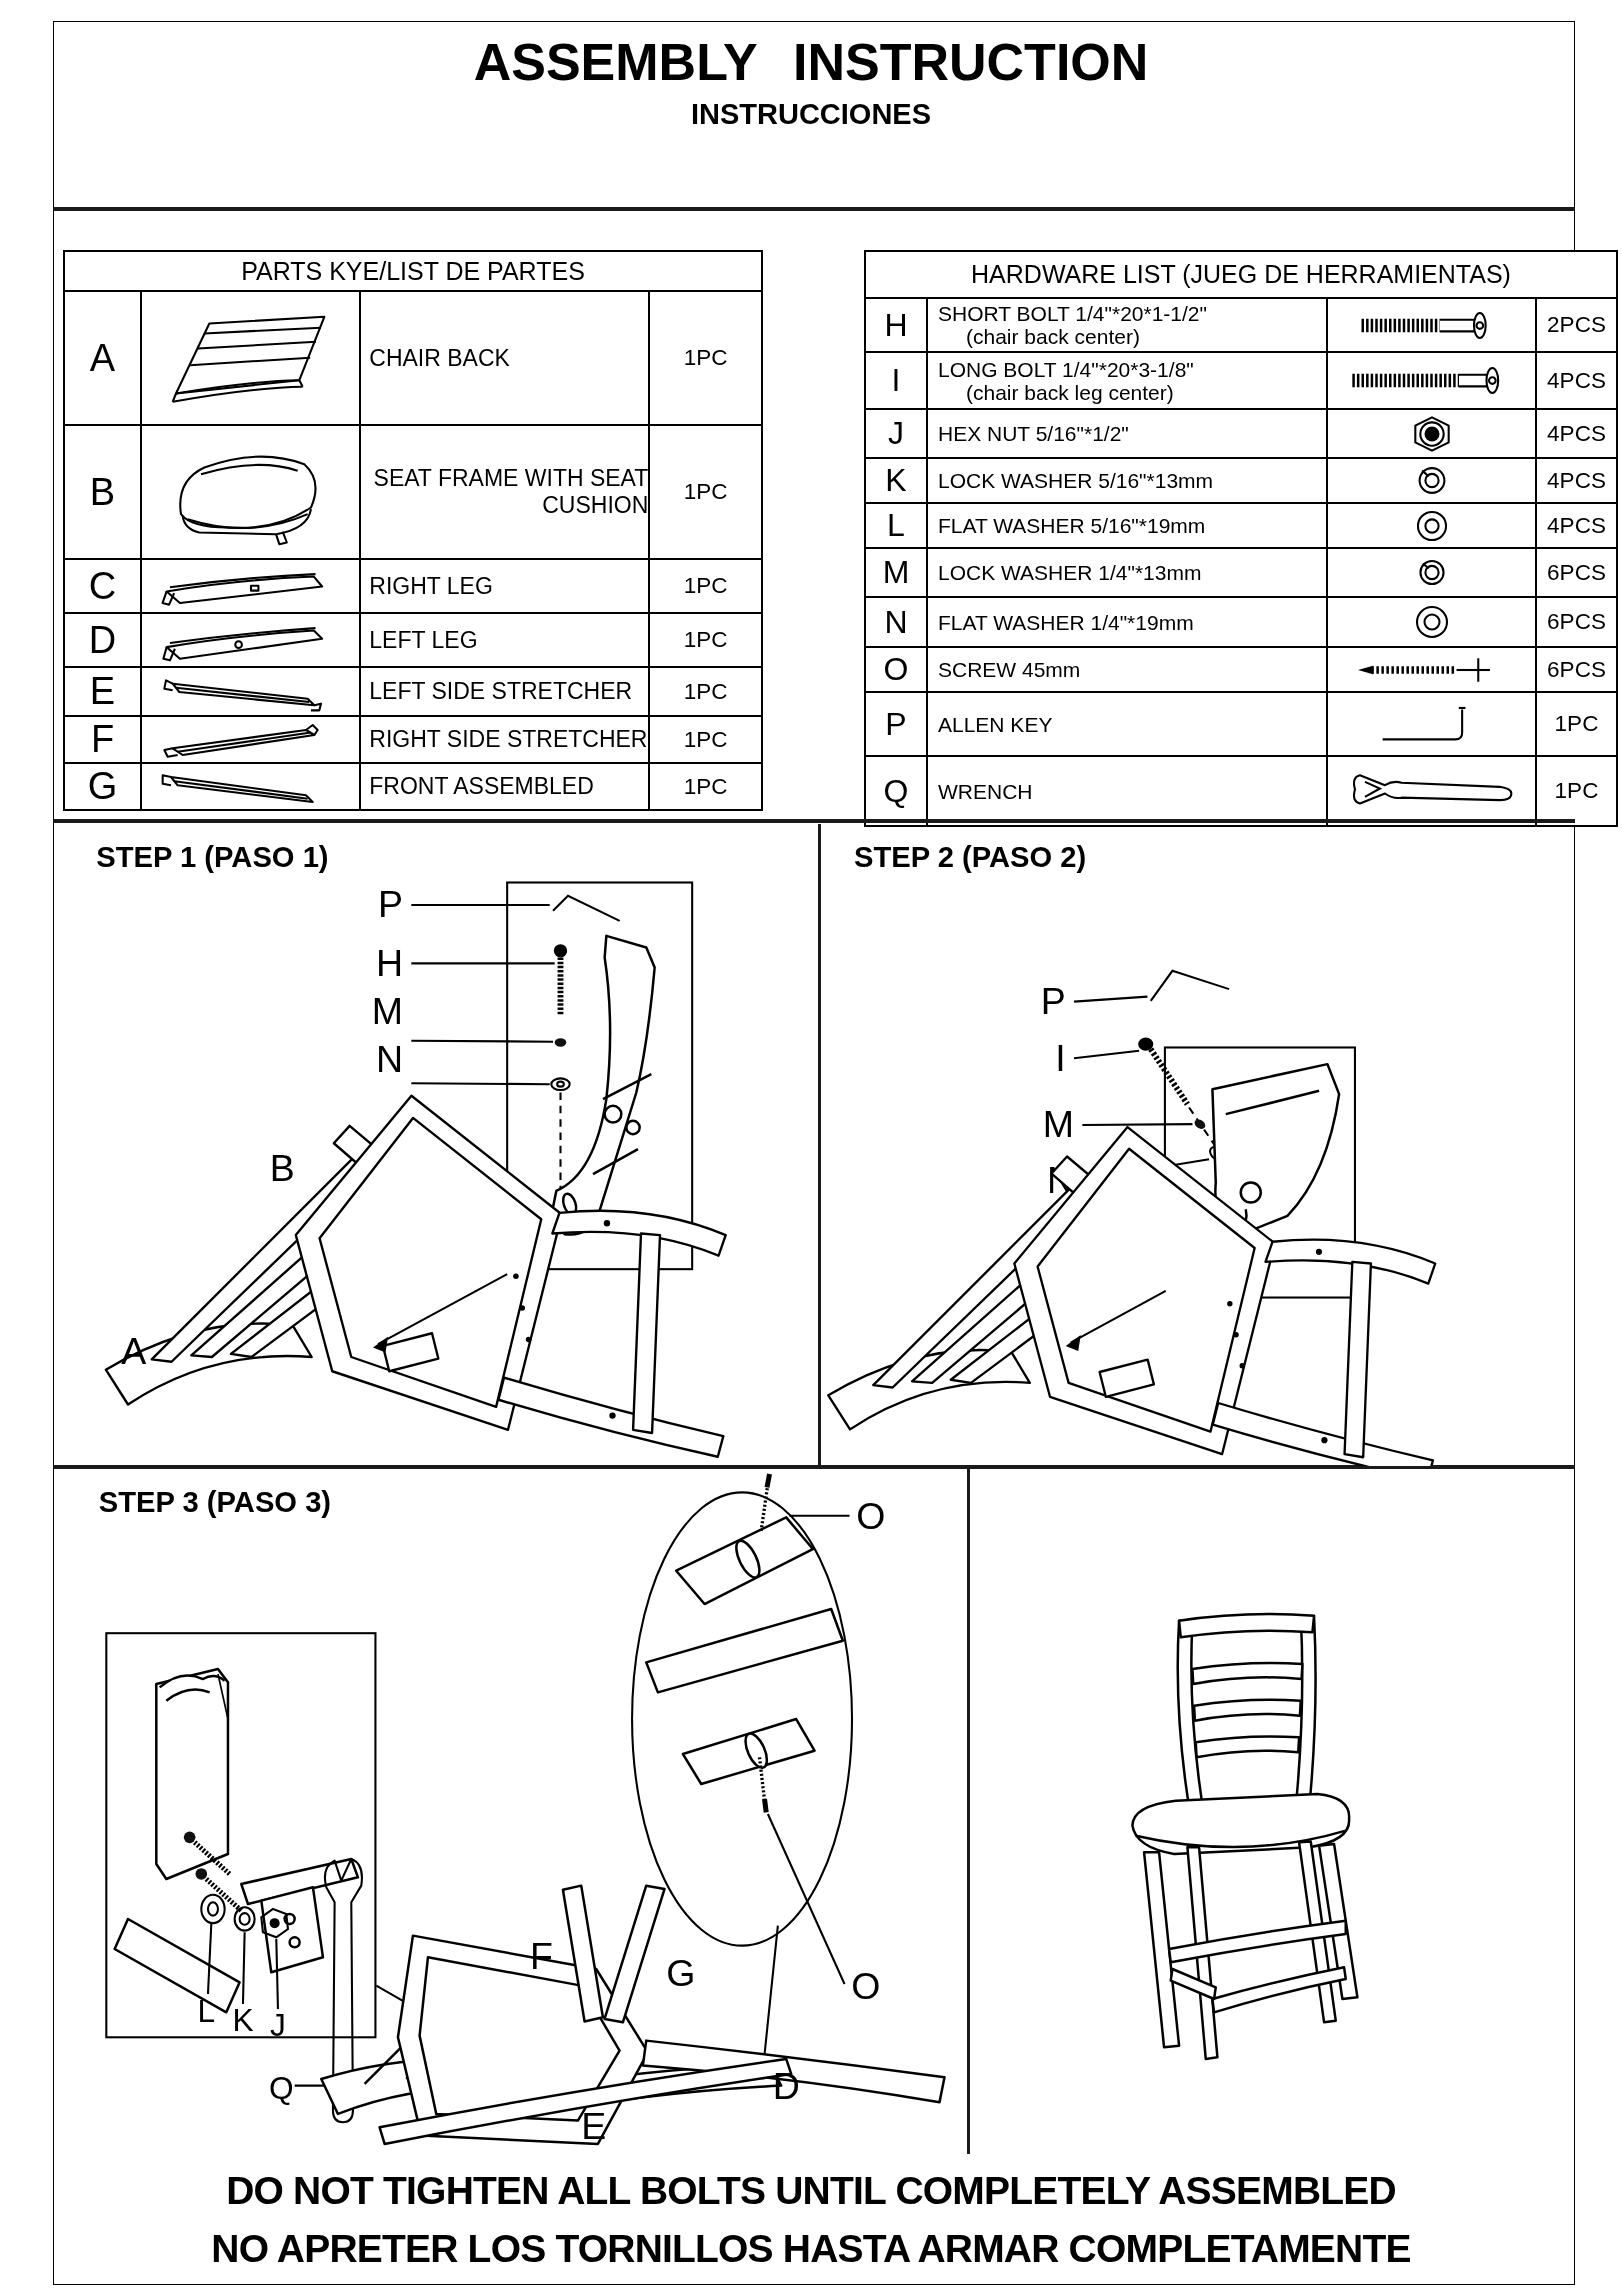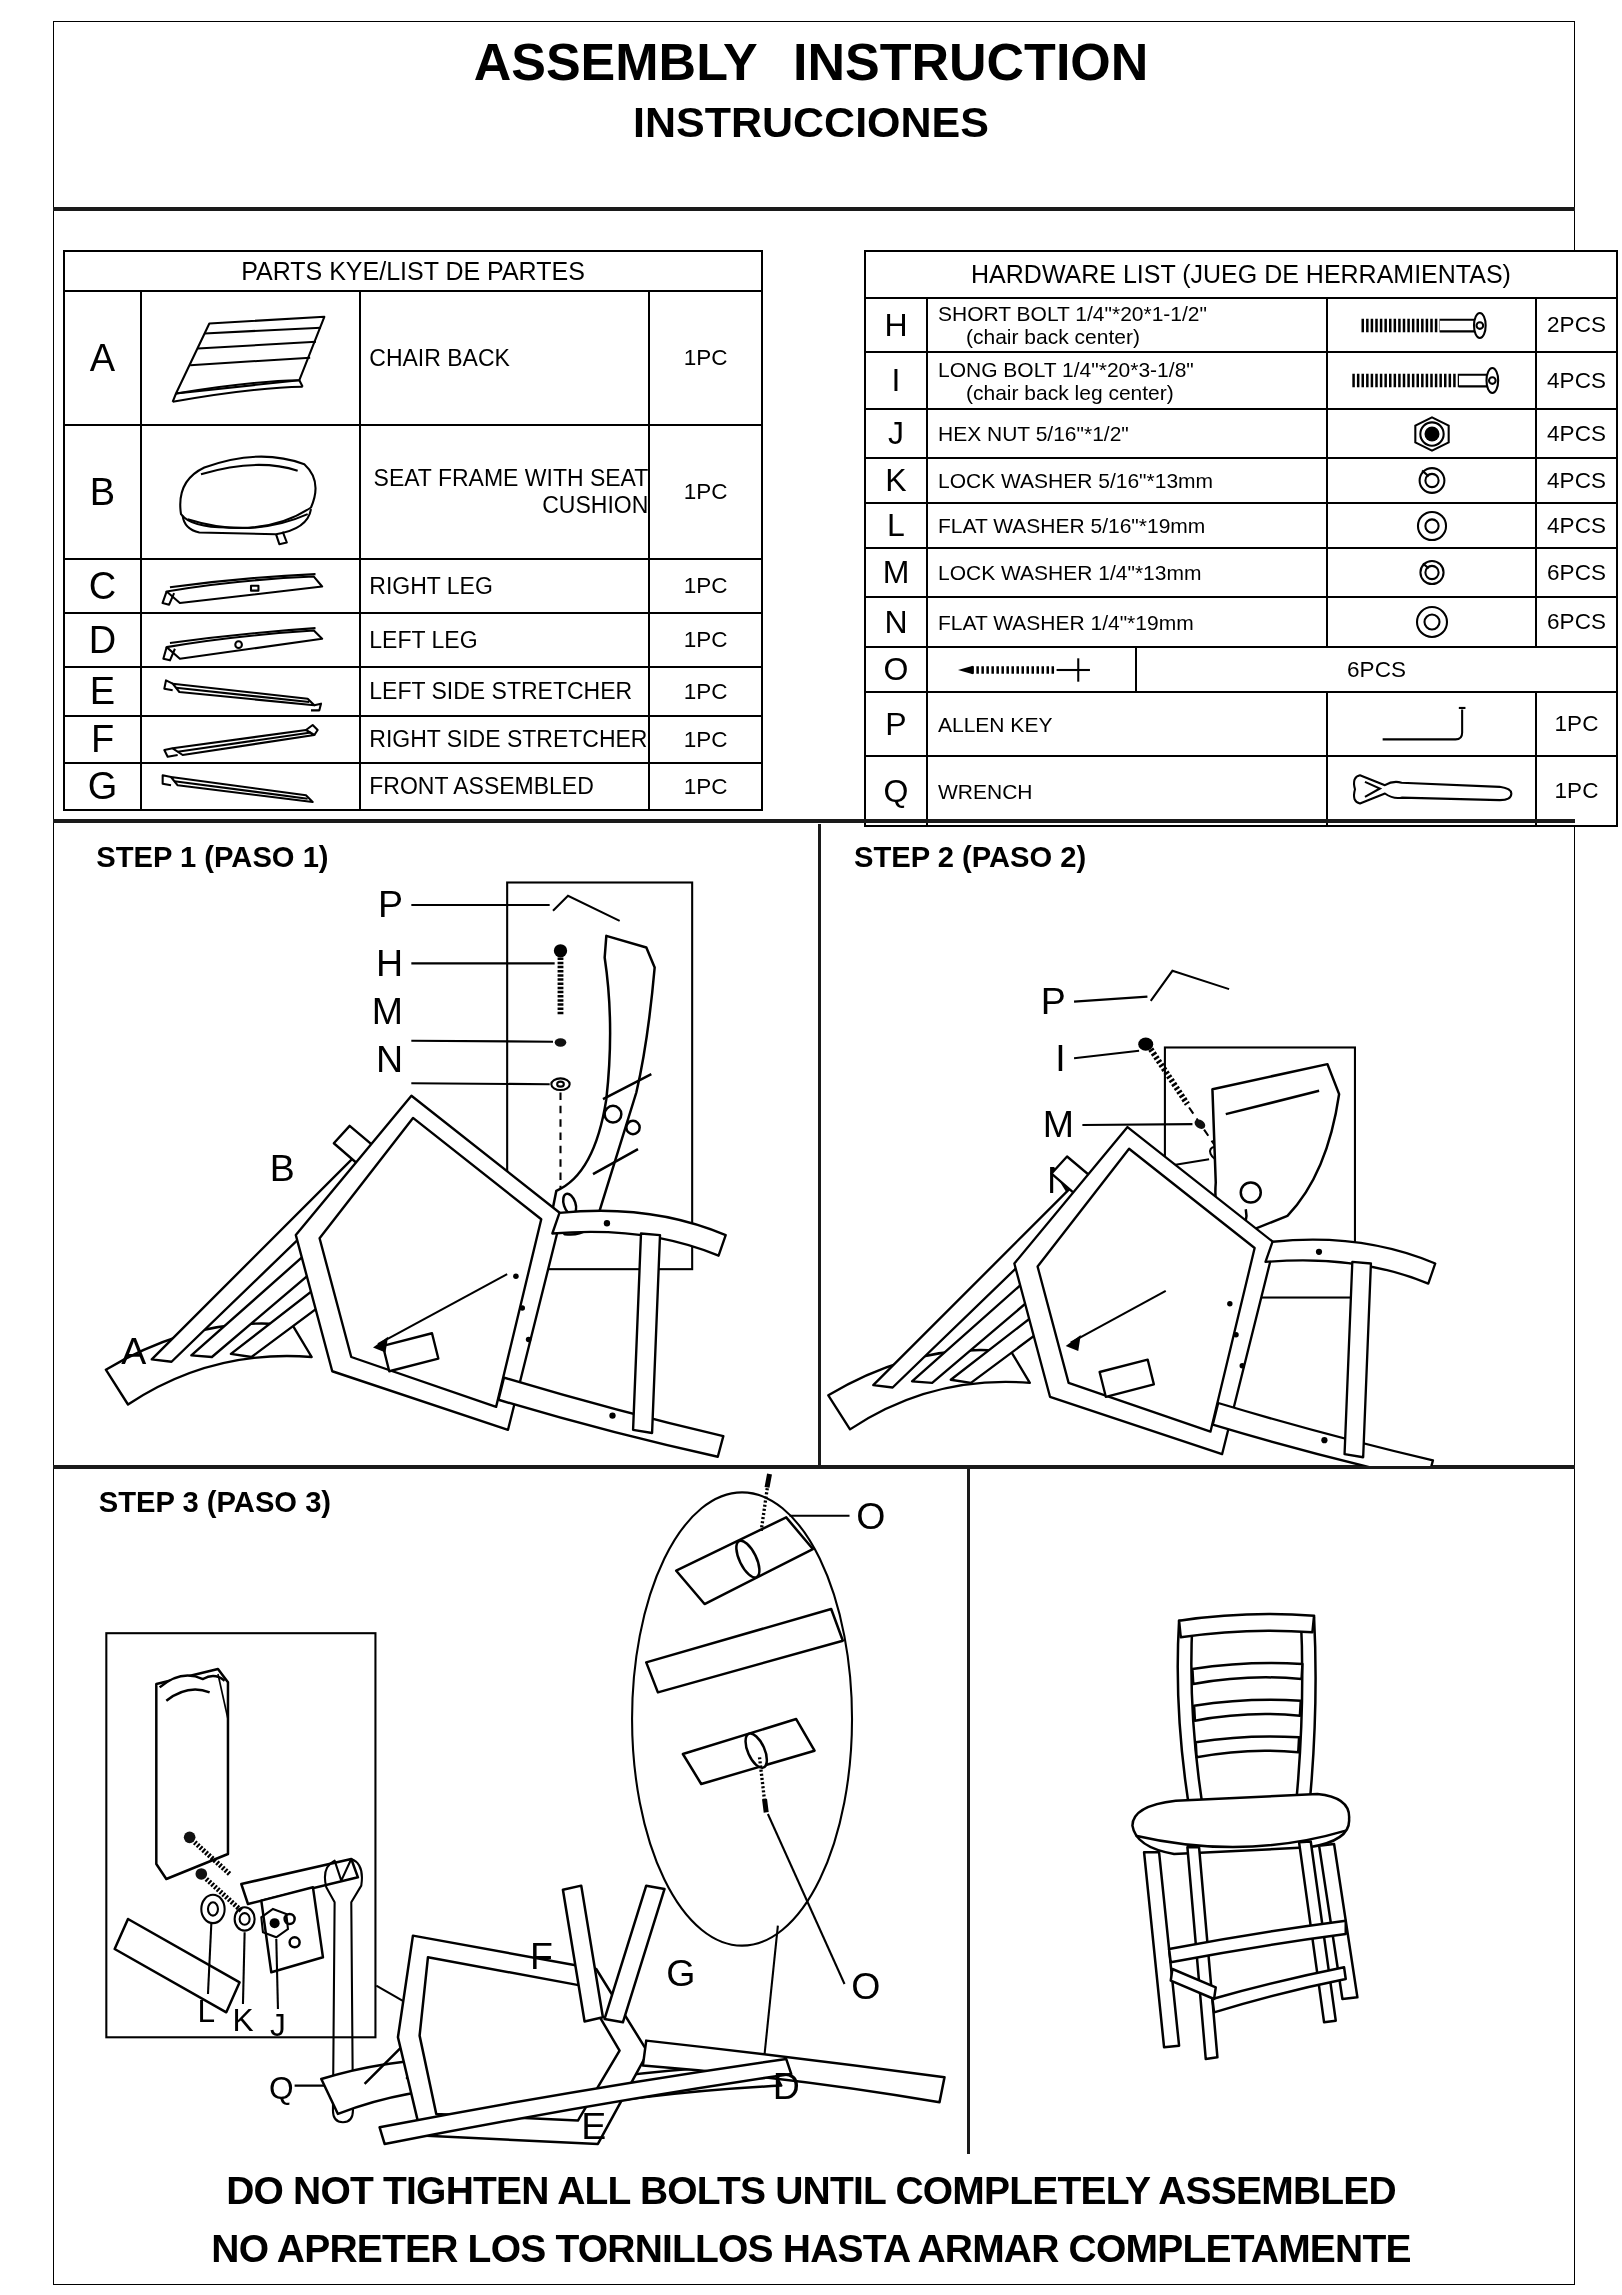--- a/index.html
+++ b/index.html
@@ -1,20 +1,20 @@
 <!DOCTYPE html>
 <html style="font-size:13.3px"><head>
 <meta charset="utf-8">
 <style>
   html,body{margin:0;padding:0;background:#888;}
   .page{position:relative;width:1622px;height:2295px;background:#fff;font-family:"Liberation Sans",sans-serif;color:#000;overflow:hidden;}
   .abs{position:absolute;}
   .outer-border{left:53px;top:21px;width:1520px;height:2262px;border:1.7px solid #000;}
   .title1{left:0;top:32px;width:100%;text-align:center;font-size:52px;font-weight:800;letter-spacing:0;word-spacing:21.7px;}
-  .title2{left:0;top:98px;width:100%;text-align:center;font-size:43px;font-weight:700;}
+  .title2{left:0;top:98px;width:100%;text-align:center;font-size:29px;font-weight:700;}
   .hrule{background:#1a1a1a;}
   .tbl{border:2.5px solid #000;background:#fff;}
   .trow{display:flex;border-top:2.5px solid #000;}
   .tcell{border-left:2.5px solid #000;display:flex;align-items:center;justify-content:center;overflow:hidden;}
   .tcell.first{border-left:none;}
   .thead{display:flex;align-items:center;justify-content:center;font-size:25px;}
   .letter-lg{font-size:38px;}
   .letter-md{font-size:32px;}
   .desc{justify-content:flex-start;padding-left:8.3px;font-size:23px;line-height:27px;}
   .hdesc{justify-content:flex-start;padding-left:10px;font-size:21px;line-height:23px;}
@@ -289,20 +289,23 @@
         <svg width="42" height="40" viewBox="0 0 50 48">
           <circle class="ln" cx="25" cy="24" r="18" stroke-width="3"></circle>
           <circle class="ln" cx="25" cy="24" r="9" stroke-width="2.5"></circle>
         </svg>
       </div>
       <div class="tcell qty" style="flex:1">6PCS</div>
     </div>
 
     <div class="trow" style="height:43px">
       <div class="tcell first letter-md" style="width:60px">O</div>
+      <div class="tcell hdesc" style="width:388px">
+          <div>SCREW 45mm</div>
+        </div>
       <div class="tcell" style="width:207px">
         <svg width="167" height="32" viewBox="0 0 200 38">
           <polygon points="12,19 30,14 30,24" fill="#000"></polygon>
           <line x1="28" y1="19" x2="130" y2="19" stroke="#000" stroke-width="9" stroke-dasharray="3 3"></line>
           <line class="ln" x1="130" y1="19" x2="156" y2="19" stroke-width="4"></line>
           <line class="ln" x1="156" y1="5" x2="156" y2="33" stroke-width="5"></line>
           <line class="ln" x1="156" y1="19" x2="170" y2="19" stroke-width="4"></line>
         </svg>
       </div>
       <div class="tcell qty" style="flex:1">6PCS</div>

